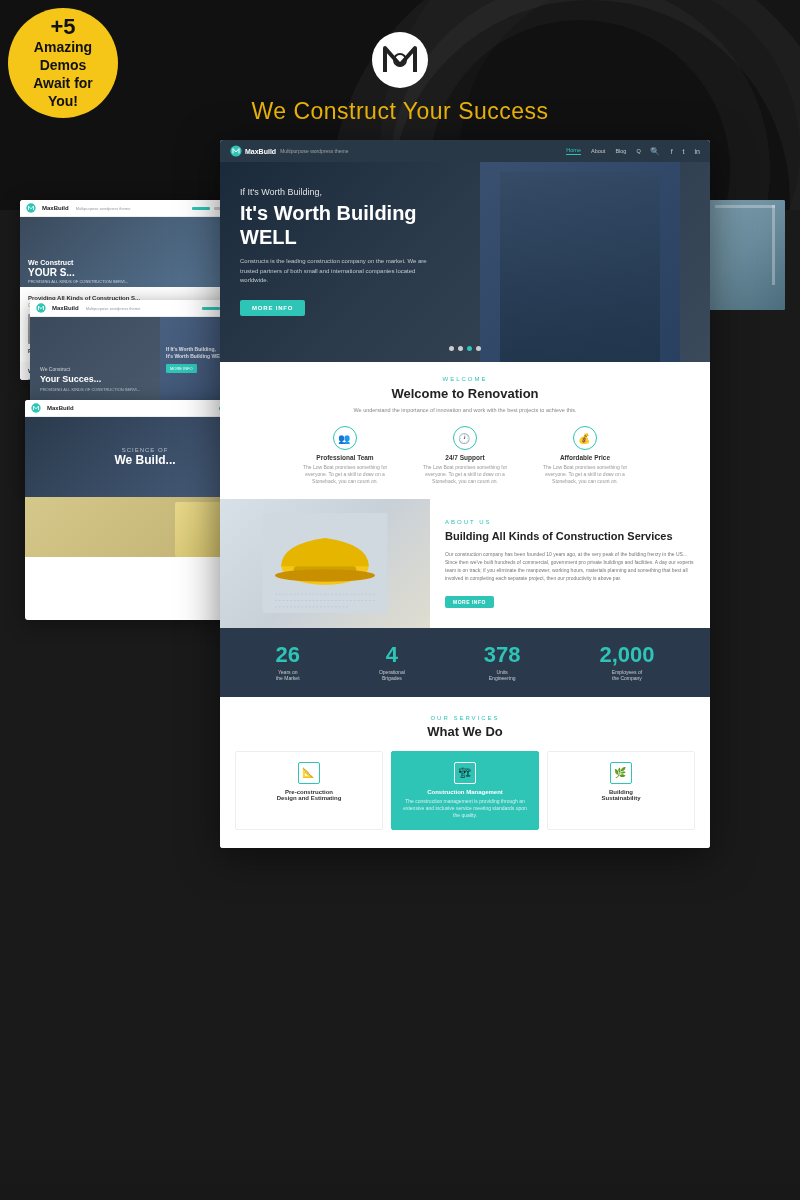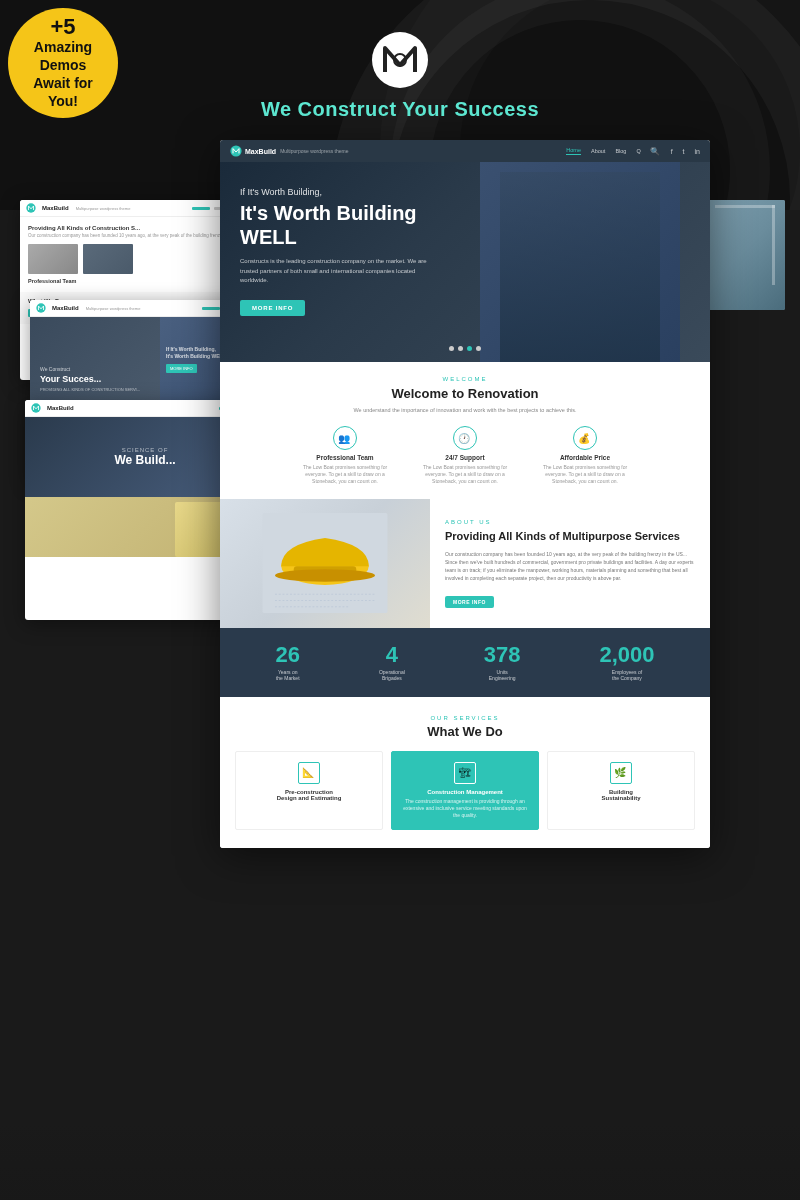--- a/index.html
+++ b/index.html
@@ -95,23 +95,23 @@
     }
     .logo-text {
       font-size: 42px;
       font-weight: 400;
       color: white;
     }
     .logo-text strong {
       font-weight: 900;
     }
     .tagline {
-      color: #5eead4;
-      font-size: 20px;
-      font-weight: 700;
+      color: #eab308;
+      font-size: 23px;
+      font-weight: 400;
       margin-top: 8px;
       letter-spacing: 0.5px;
     }
 
     
     .preview-wrapper {
       position: absolute;
       top: 140px;
       left: 0;
       right: 0;
@@ -563,20 +563,25 @@
           <circle cx="30" cy="30" r="28" fill="#2ec4b6"></circle>
           <path d="M15 42 L15 18 L30 35 L45 18 L45 42" stroke="white" stroke-width="5" fill="none"></path>
         </svg>
         <span style="font-size:6px;font-weight:bold;color:#222;margin-left:2px">MaxBuild</span>
         <span style="font-size:4px;color:#999;margin-left:3px">Multipurpose wordpress theme</span>
         <div class="mini-nav-links">
           <div class="mini-nav-link active"></div>
           <div class="mini-nav-link"></div>
           <div class="mini-nav-link"></div>
         </div>
+      </div>
+      <div class="left-demo-hero">
+        <div style="position:absolute;top:0;left:0;right:0;bottom:0;background:linear-gradient(135deg,#3a4a5c,#5a7a9a)"></div>
+        <div style="position:absolute;bottom:8px;left:8px;color:white;font-size:7px;font-weight:900;line-height:1.2">We Construct<br><span style="font-size:10px">YOUR S...</span></div>
+        <div style="position:absolute;bottom:3px;left:8px;color:rgba(255,255,255,0.7);font-size:4px">PROVIDING ALL KINDS OF CONSTRUCTION SERVI...</div>
       </div>
       <div class="left-demo-section">
         <div style="font-size:6px;font-weight:bold;color:#333;margin-bottom:2px">Providing All Kinds of Construction S...</div>
         <div style="font-size:4.5px;color:#999;line-height:1.4">Our construction company has been founded 10 years ago, at the very peak of the building frenzy in the US...</div>
         <div style="margin-top:5px;display:flex;gap:5px">
           <div style="width:50px;height:30px;background:linear-gradient(135deg,#aaa,#888);border-radius:1px"></div>
           <div style="width:50px;height:30px;background:linear-gradient(135deg,#5a6a7a,#4a5a6a);border-radius:1px"></div>
         </div>
         <div style="margin-top:4px;font-size:5.5px;font-weight:bold;color:#333">Professional Team</div>
       </div>
@@ -752,21 +757,21 @@
           <ellipse cx="100" cy="100" rx="80" ry="10" fill="#c89000"></ellipse>
 
           <line x1="20" y1="130" x2="180" y2="130" stroke="#9aafca" stroke-width="0.5" stroke-dasharray="3,3"></line>
           <line x1="20" y1="140" x2="180" y2="140" stroke="#9aafca" stroke-width="0.5" stroke-dasharray="3,3"></line>
           <line x1="20" y1="150" x2="140" y2="150" stroke="#9aafca" stroke-width="0.5" stroke-dasharray="3,3"></line>
         </svg>
       </div>
 
       <div class="about-content">
         <div class="about-label">ABOUT US</div>
-        <div class="about-title">Providing All Kinds of Multipurpose Services</div>
+        <div class="about-title">Building All Kinds of Construction Services</div>
         <div class="about-desc">Our construction company has been founded 10 years ago, at the very peak of the building frenzy in the US... Since then we've built hundreds of commercial, government pro private buildings and facilities. A day our experts team is on track; if you eliminate the manpower, working hours, materials planning and something that best all involved in completing each separate project, then our productivity is above par.</div>
         <button class="about-btn">MORE INFO</button>
       </div>
     </div>
 
     <div class="section-stats">
       <div class="stat-item">
         <div class="stat-number">26</div>
         <div class="stat-label">Years on<br>the Market</div>
       </div>

